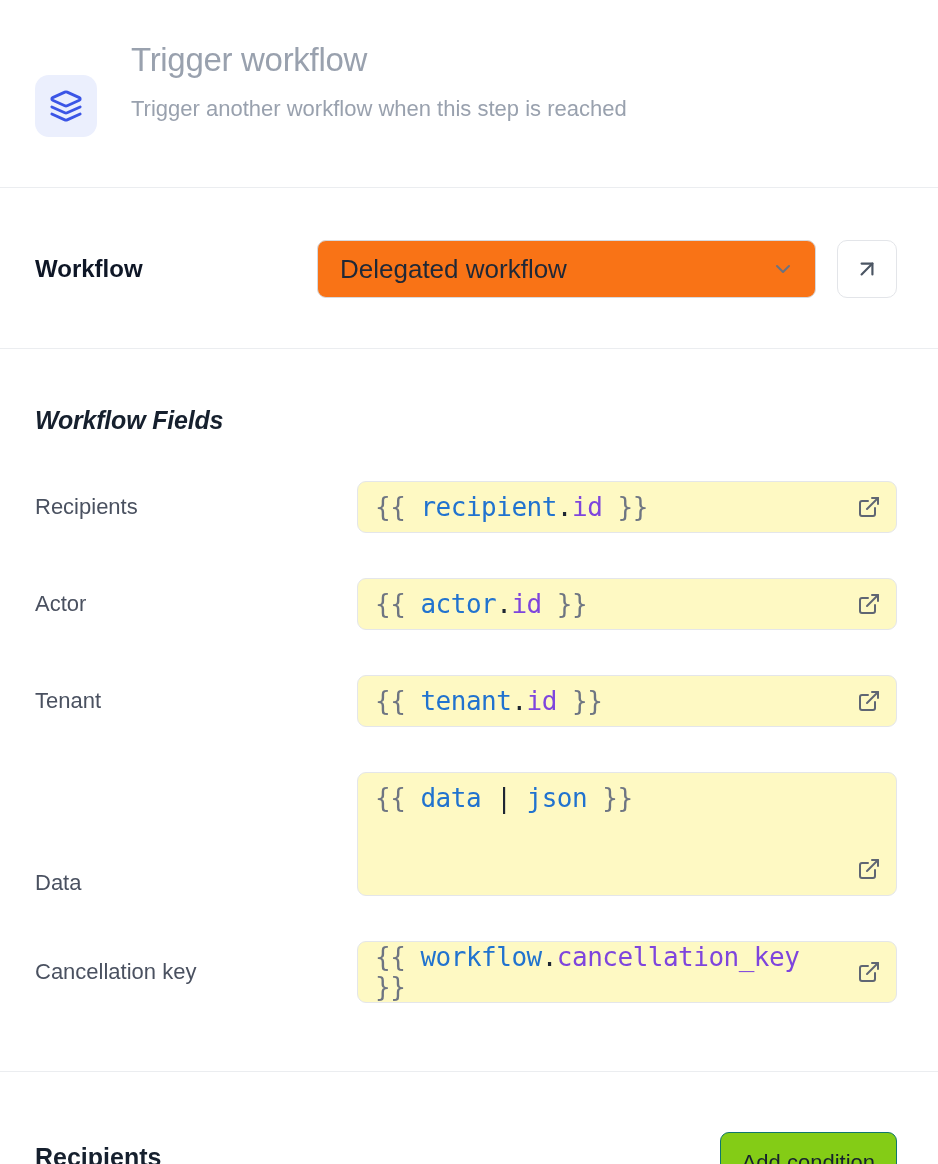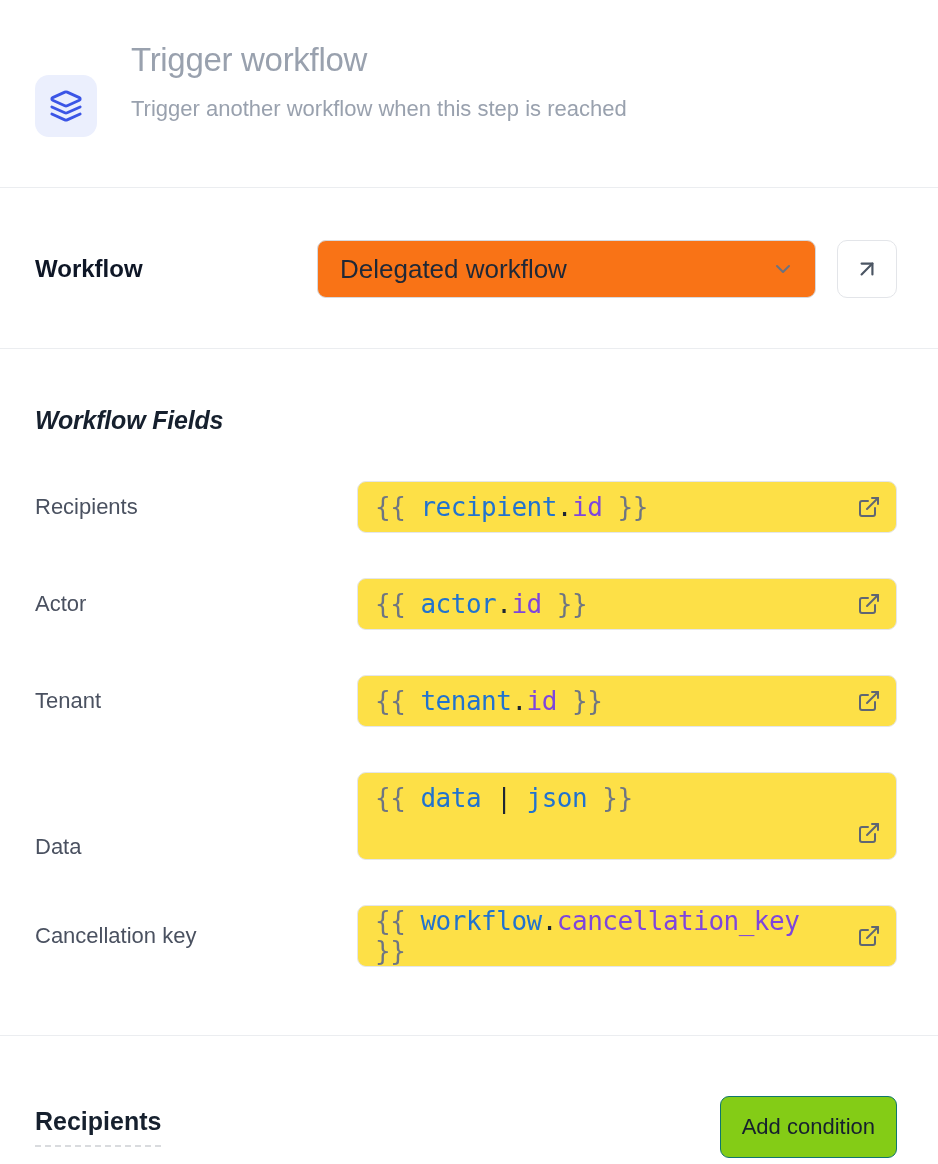--- a/index.html
+++ b/index.html
@@ -40,26 +40,26 @@
   .fields { padding: 57px 41px 52px 35px; }
   .section-heading { margin: 0 0 46px; font-size: 25px; font-weight: 700;
                      color: #16202e; letter-spacing: -0.2px; font-style: italic; }
   .field-row { display: flex; align-items: center; margin-bottom: 45px; gap: 40px; }
   .field-row:last-child { margin-bottom: 16px; }
   .field-row.multiline { align-items: flex-end; }
   .field-label { width: 282px; flex: none; font-size: 22px; font-weight: 400;
                  color: #4a5160; }
   .field-row.multiline .field-label { padding-top: 16px; }
   .code-box { flex: 1; position: relative; min-height: 52px;
-              border: 1px solid #e4e6ea; border-radius: 9px; background: #fde047;
+              border: 1px solid #e4e6ea; border-radius: 9px; background: #fef9c3;
               display: flex; align-items: center;
               padding: 0 62px 0 17px;
               font-family: "DejaVu Sans Mono", "Liberation Mono", monospace;
               font-size: 26px; letter-spacing: -0.5px; cursor: text; }
-  .field-row.multiline .code-box { height: 88px; align-items: flex-start;
+  .field-row.multiline .code-box { height: 124px; align-items: flex-start;
                                    padding-top: 10px; }
   .ext { position: absolute; right: 15px; top: 50%;
          transform: translateY(-50%); display: flex; cursor: pointer; }
   .field-row.multiline .ext { top: auto; bottom: 14px; transform: none; }
   .tk-brace { color: #6e7582; }
   .tk-var   { color: #2173cf; }
   .tk-dot   { color: #1e2633; }
   .tk-prop  { color: #7e45dd; }
   .tk-pipe  { color: #1e2633; }
   .tk-plain { color: #1e2633; }

